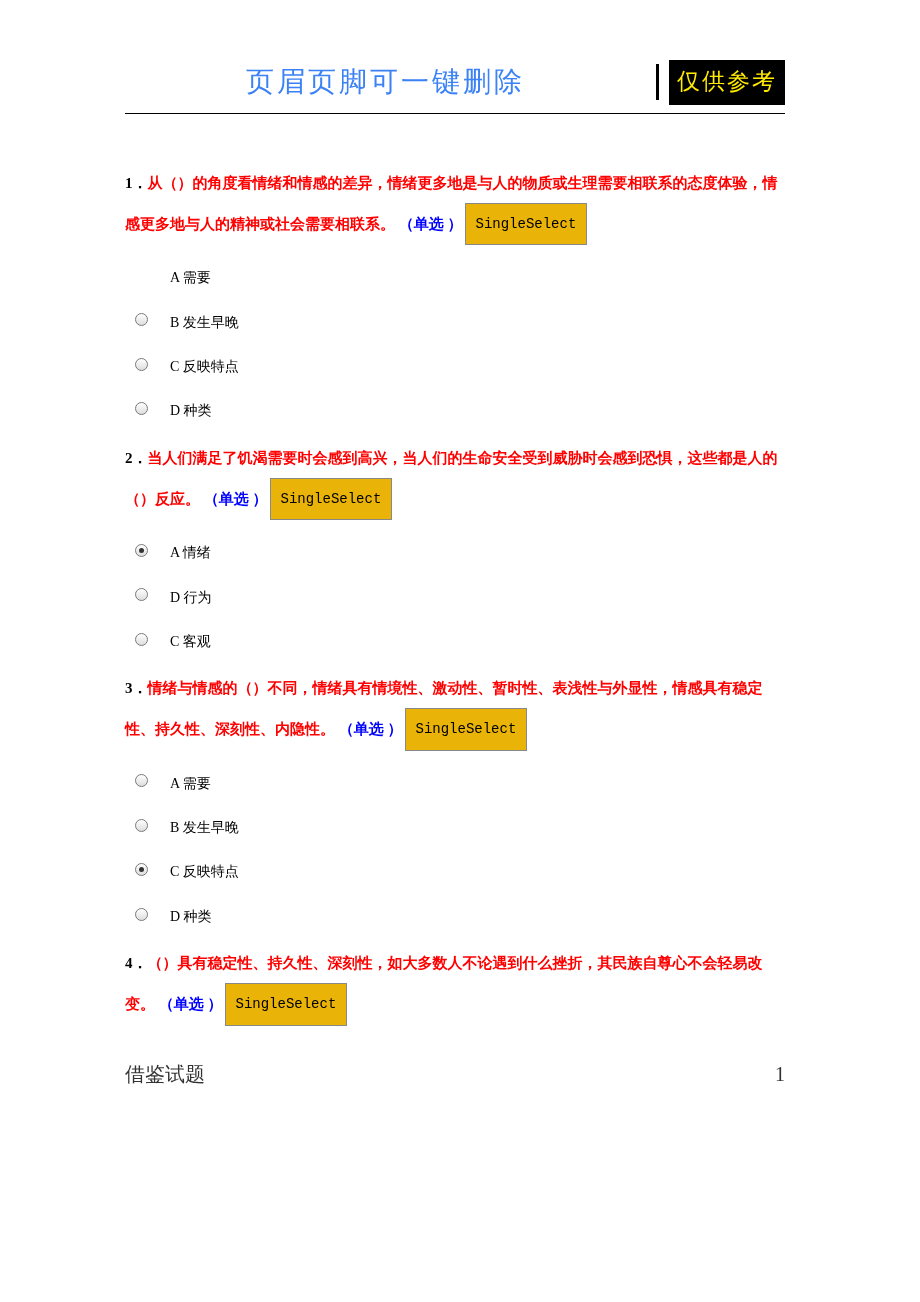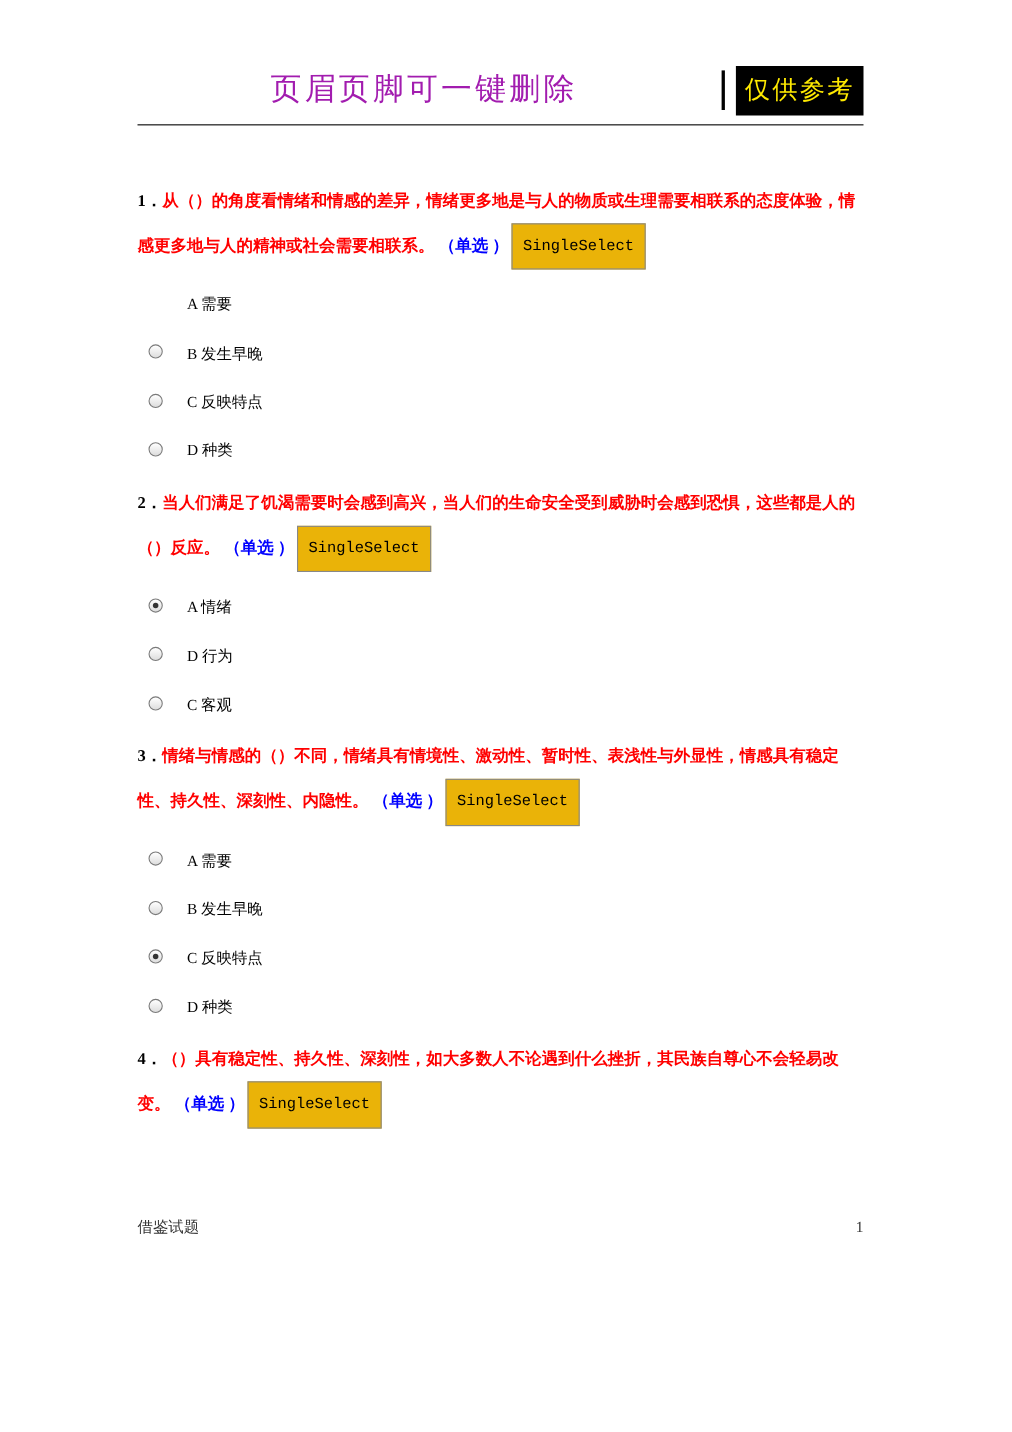--- a/index.html
+++ b/index.html
@@ -20,21 +20,21 @@
     padding-bottom: 8px;
     border-bottom: 1.5px solid #000;
     margin-bottom: 50px;
   }
   .header-main {
     flex: 1;
     text-align: center;
     font-family: "KaiTi", "楷体", serif;
     font-size: 28px;
     letter-spacing: 3px;
-    color: #a21caf;
+    color: #3b82f6;
   }
   .header-divider {
     width: 3px;
     height: 36px;
     background: #000;
     margin: 0 10px;
   }
   .header-badge {
     background: #000;
     color: #ffea00;
@@ -90,22 +90,22 @@
   }
   .option-label {
     font-family: "SimSun", "宋体", serif;
     font-size: 14px;
     padding-top: 6px;
   }
   .option-no-radio { padding-left: 35px; }
   .footer {
     display: flex;
     justify-content: space-between;
-    margin-top: 80px;
-    font-size: 14px;
+    margin-top: 32px;
+    font-size: 20px;
     color: #333;
   }
 </style>
 </head>
 <body>
 
 <div class="header">
   <div class="header-main">页眉页脚可一键删除</div>
   <div class="header-divider"></div>
   <div class="header-badge">仅供参考</div>

